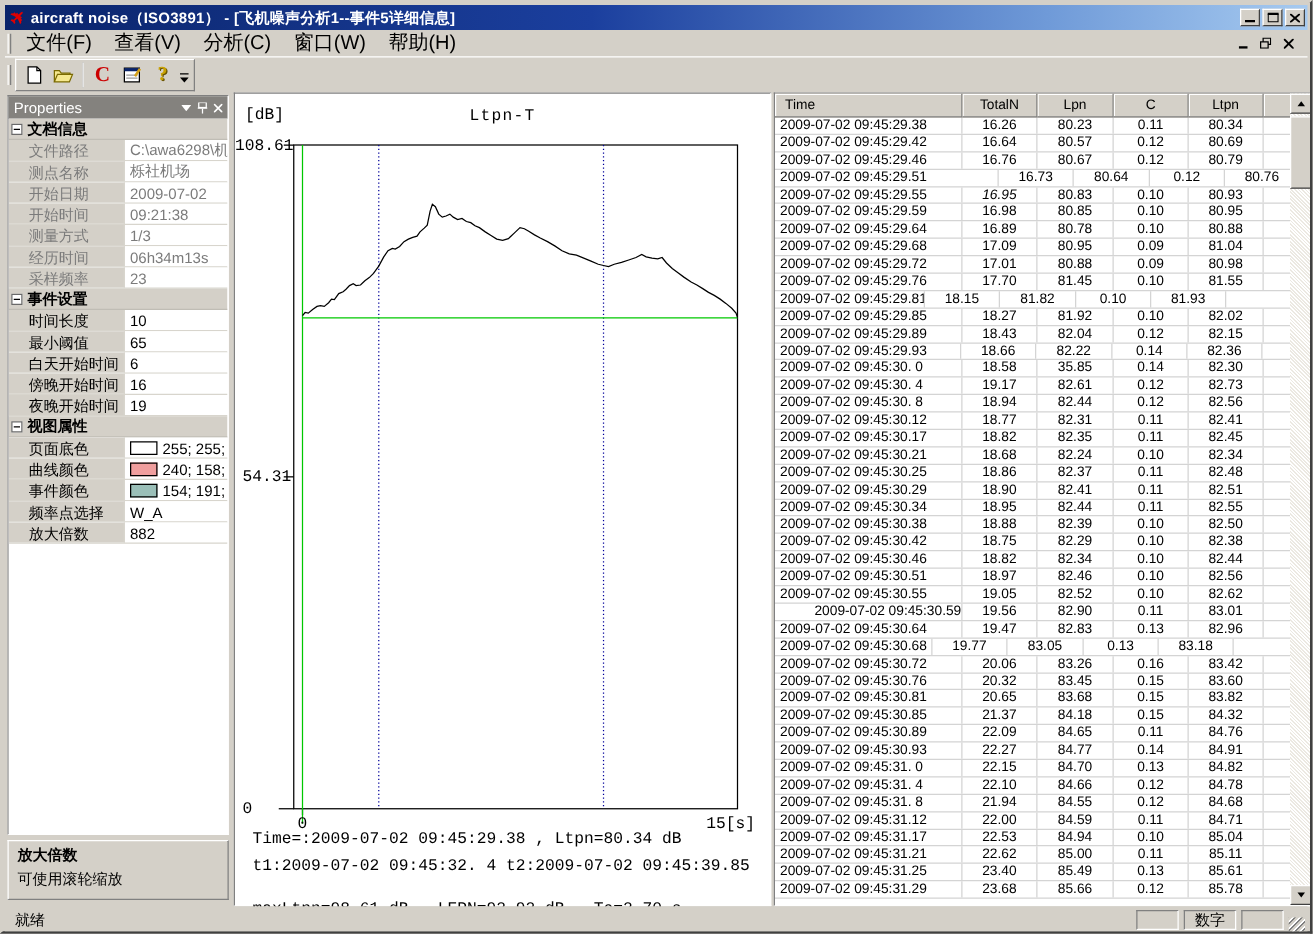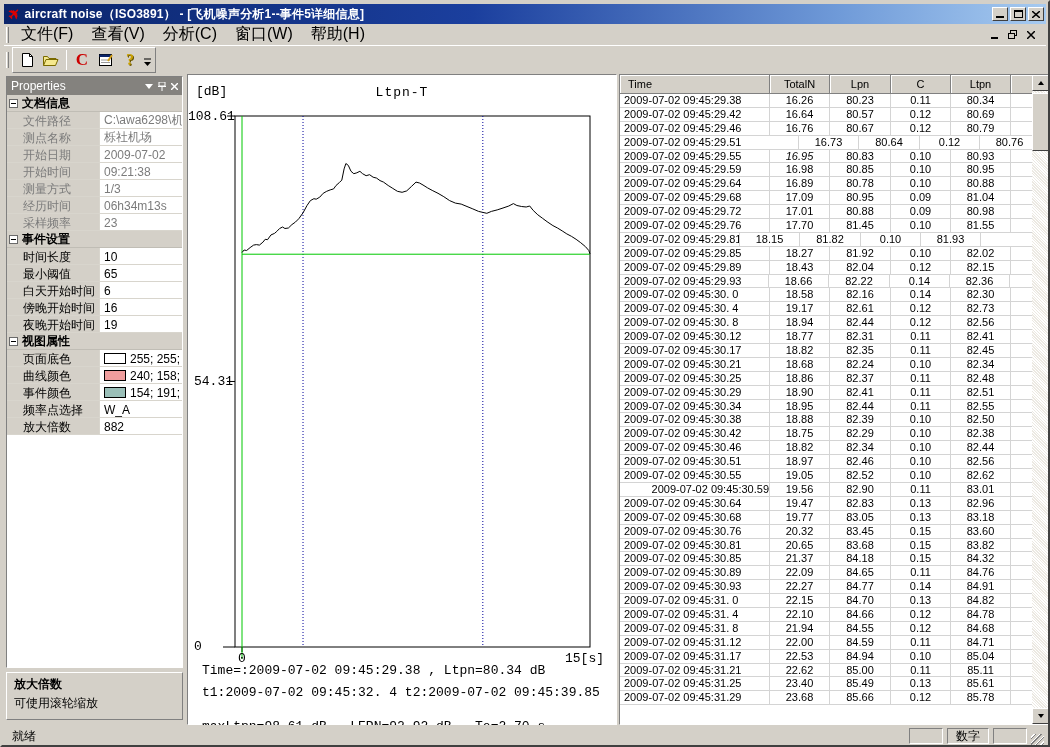--- a/index.html
+++ b/index.html
@@ -480,21 +480,21 @@
           <div class="trow">
             <div class="td time" style="width: 149px;">2009-07-02 09:45:29.93</div>
             <div class="td" style="width: 60px;">18.66</div>
             <div class="td" style="width: 61px;">82.22</div>
             <div class="td" style="width: 60px;">0.14</div>
             <div class="td" style="width: 60px;">82.36</div>
           </div>
           <div class="trow">
             <div class="td time" style="width: 150px;">2009-07-02 09:45:30. 0</div>
             <div class="td" style="width: 60px;">18.58</div>
-            <div class="td" style="width: 61px;">82.16</div>
+            <div class="td" style="width: 61px;">35.85</div>
             <div class="td" style="width: 60px;">0.14</div>
             <div class="td" style="width: 60px;">82.30</div>
           </div>
           <div class="trow">
             <div class="td time" style="width: 150px;">2009-07-02 09:45:30. 4</div>
             <div class="td" style="width: 60px;">19.17</div>
             <div class="td" style="width: 61px;">82.61</div>
             <div class="td" style="width: 60px;">0.12</div>
             <div class="td" style="width: 60px;">82.73</div>
           </div>
@@ -590,25 +590,32 @@
             <div class="td" style="width: 60px;">83.01</div>
           </div>
           <div class="trow">
             <div class="td time" style="width: 150px;">2009-07-02 09:45:30.64</div>
             <div class="td" style="width: 60px;">19.47</div>
             <div class="td" style="width: 61px;">82.83</div>
             <div class="td" style="width: 60px;">0.13</div>
             <div class="td" style="width: 60px;">82.96</div>
           </div>
           <div class="trow">
-            <div class="td time" style="width: 150px;">2009-07-02 09:45:30.68</div>
+            <div class="td time" style="width: 126px;">2009-07-02 09:45:30.68</div>
             <div class="td" style="width: 60px;">19.77</div>
             <div class="td" style="width: 61px;">83.05</div>
             <div class="td" style="width: 60px;">0.13</div>
             <div class="td" style="width: 60px;">83.18</div>
+          </div>
+          <div class="trow">
+            <div class="td time" style="width: 150px;">2009-07-02 09:45:30.72</div>
+            <div class="td" style="width: 60px;">20.06</div>
+            <div class="td" style="width: 61px;">83.26</div>
+            <div class="td" style="width: 60px;">0.16</div>
+            <div class="td" style="width: 60px;">83.42</div>
           </div>
           <div class="trow">
             <div class="td time" style="width: 150px;">2009-07-02 09:45:30.76</div>
             <div class="td" style="width: 60px;">20.32</div>
             <div class="td" style="width: 61px;">83.45</div>
             <div class="td" style="width: 60px;">0.15</div>
             <div class="td" style="width: 60px;">83.60</div>
           </div>
           <div class="trow">
             <div class="td time" style="width: 150px;">2009-07-02 09:45:30.81</div>

